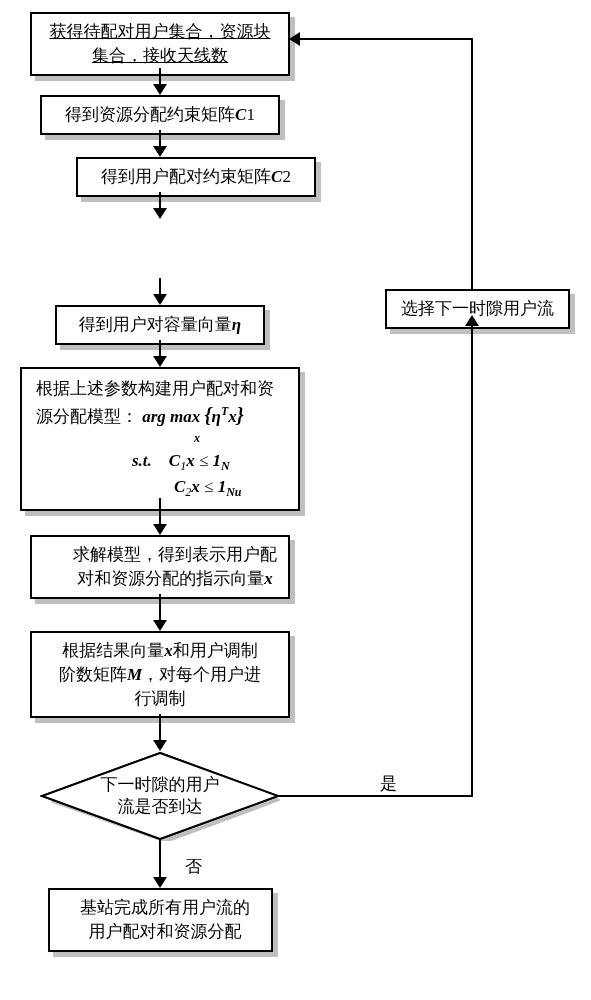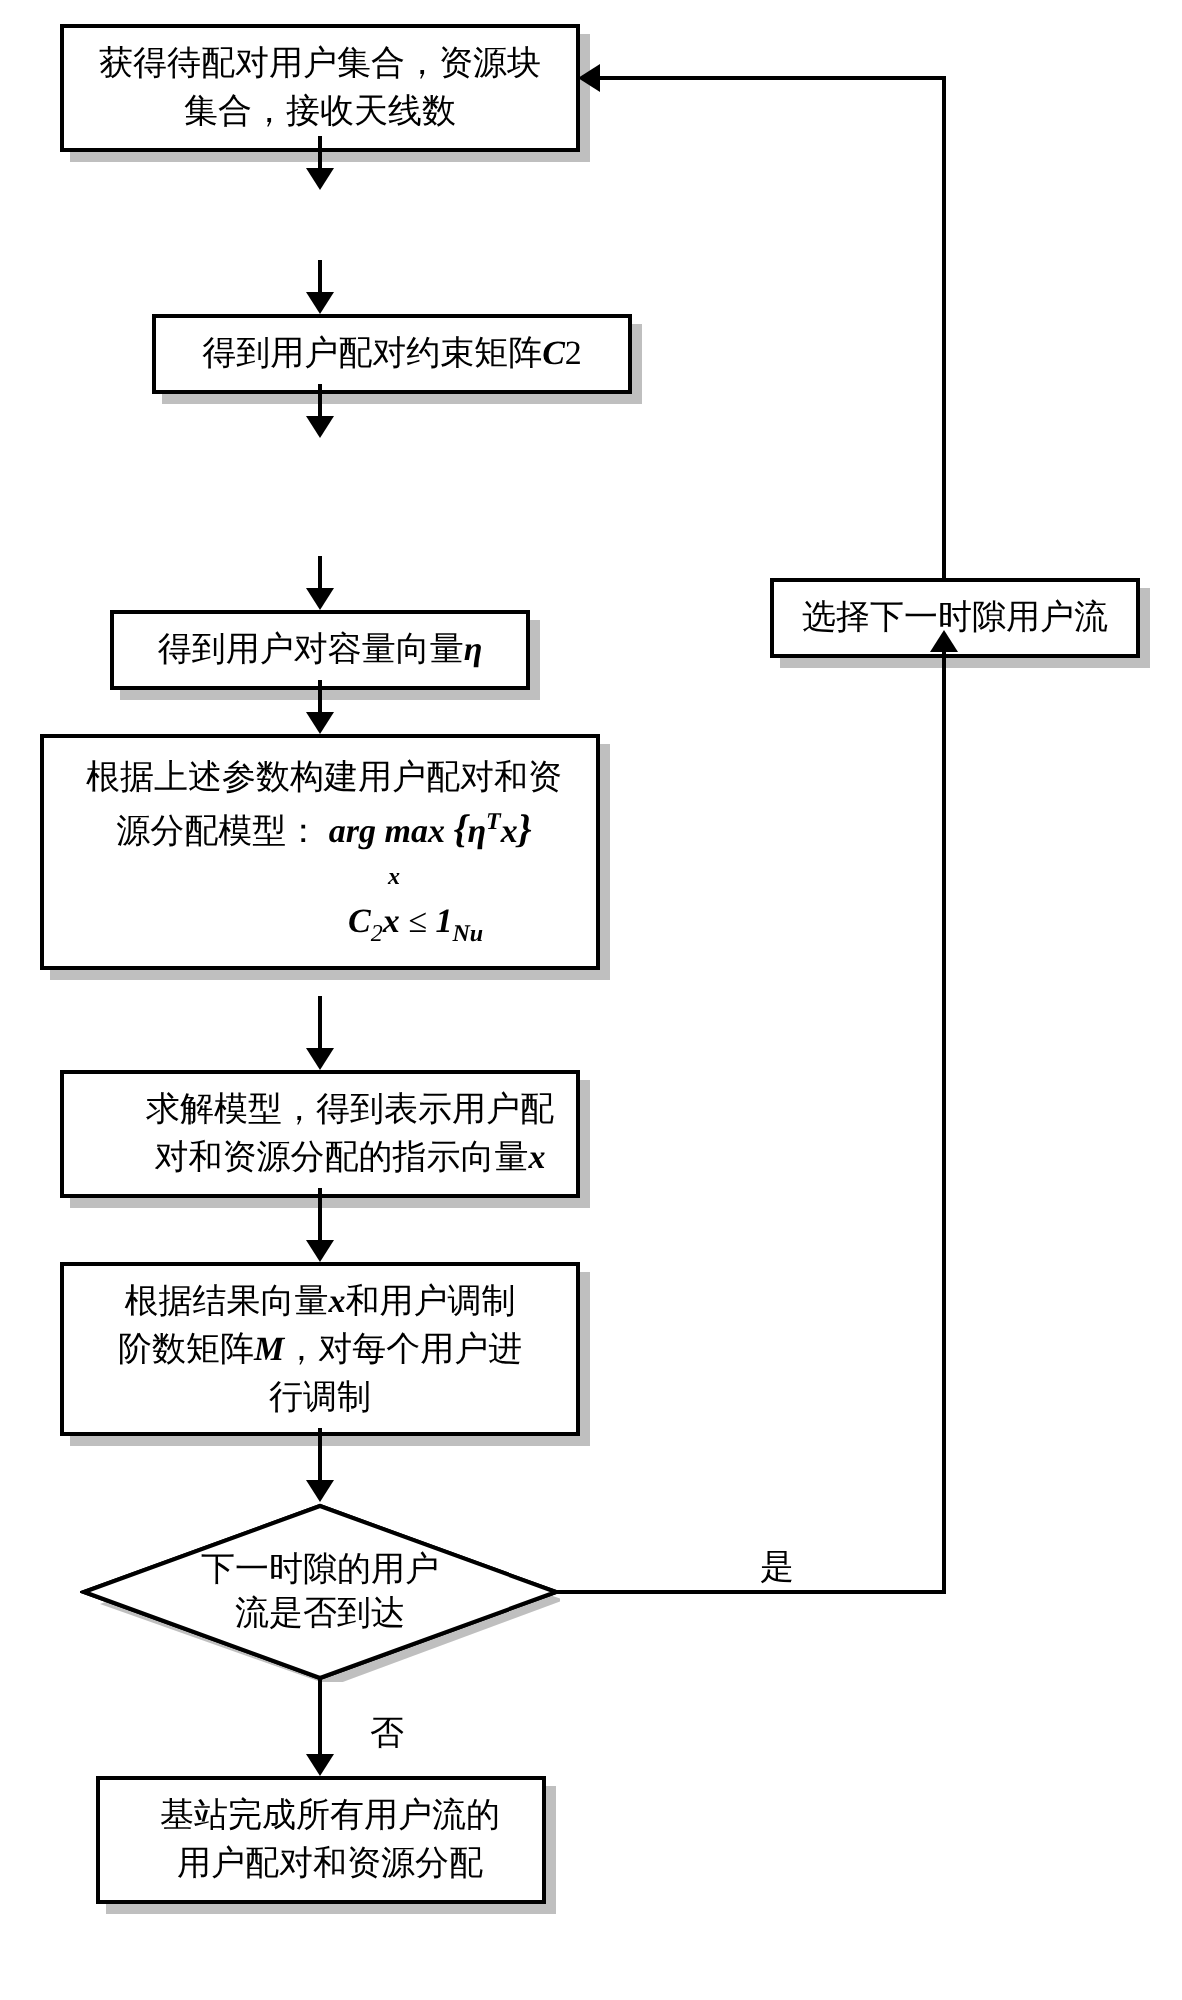--- a/index.html
+++ b/index.html
@@ -33,21 +33,21 @@
       width: 260px;
     }
     .box-med {
       width: 240px;
     }
     .box-formula {
       width: 280px;
       text-align: left;
     }
     .formula-line {
-      text-align: center;
+      text-align: left;
       padding-left: 4px;
     }
     .formula-sub {
       padding-left: 100px;
       font-style: italic;
     }
     .diamond-wrap {
       position: absolute;
       width: 240px;
       height: 90px;
@@ -119,27 +119,30 @@
     .sup {
       font-size: 12px;
       vertical-align: super;
     }
   </style>
 </head>
 <body>
 
 <div class="flowchart">
 
-  <div class="box box-wide" style="left:30px; top:12px;">
+  <div class="box box-wide" style="left:30px; top:12px;text-decoration:underline;">
     <span>获得待配对用户集合，资源块集合，接收天线数</span>
   </div>
 
   <div class="arrow-line-v" style="left:159px; top:68px; height:18px;"></div>
   <div class="arrow-head-down" style="left:153px; top:84px;"></div>
 
+  <div class="box box-med" style="left:40px; top:95px;">
+    <span>得到资源分配约束矩阵</span><span class="italic">C</span><span>1</span>
+  </div>
 
   <div class="arrow-line-v" style="left:159px; top:130px; height:18px;"></div>
   <div class="arrow-head-down" style="left:153px; top:146px;"></div>
 
   <div class="box box-med" style="left:54px; top:157px;margin-left:22px;">
     <span>得到用户配对约束矩阵</span><span class="italic">C</span><span>2</span>
   </div>
 
   <div class="arrow-line-v" style="left:159px; top:192px; height:18px;"></div>
   <div class="arrow-head-down" style="left:153px; top:208px;"></div>
@@ -156,20 +159,26 @@
   <div class="arrow-head-down" style="left:153px; top:356px;"></div>
 
   <div class="box box-formula" style="left:20px; top:367px; padding:8px 10px;">
     <div class="formula-line">
       <span>根据上述参数构建用户配对和资源分配模型：</span>
       <span class="italic"><span>arg max</span></span>
       <span class="italic" style="font-size:20px;">{</span><span class="italic">η</span><span class="sup italic">T</span><span class="italic">x</span><span class="italic" style="font-size:20px;">}</span>
     </div>
     <div style="padding-left:162px; margin-top:-4px;">
       <span class="italic" style="font-size:12px;">x</span>
+    </div>
+    <div class="formula-sub">
+      <span class="italic">s.t.</span>&nbsp;&nbsp;&nbsp;
+      <span class="italic">C</span><span class="sub">1</span><span class="italic">x</span>
+      <span>≤</span>
+      <span class="italic">1</span><span class="sub italic">N</span>
     </div>
     <div class="formula-sub" style="padding-left:142px;">
       <span class="italic">C</span><span class="sub">2</span><span class="italic">x</span>
       <span>≤</span>
       <span class="italic">1</span><span class="sub italic">Nu</span>
     </div>
   </div>
 
   <div class="arrow-line-v" style="left:159px; top:498px; height:28px;"></div>
   <div class="arrow-head-down" style="left:153px; top:524px;"></div>

